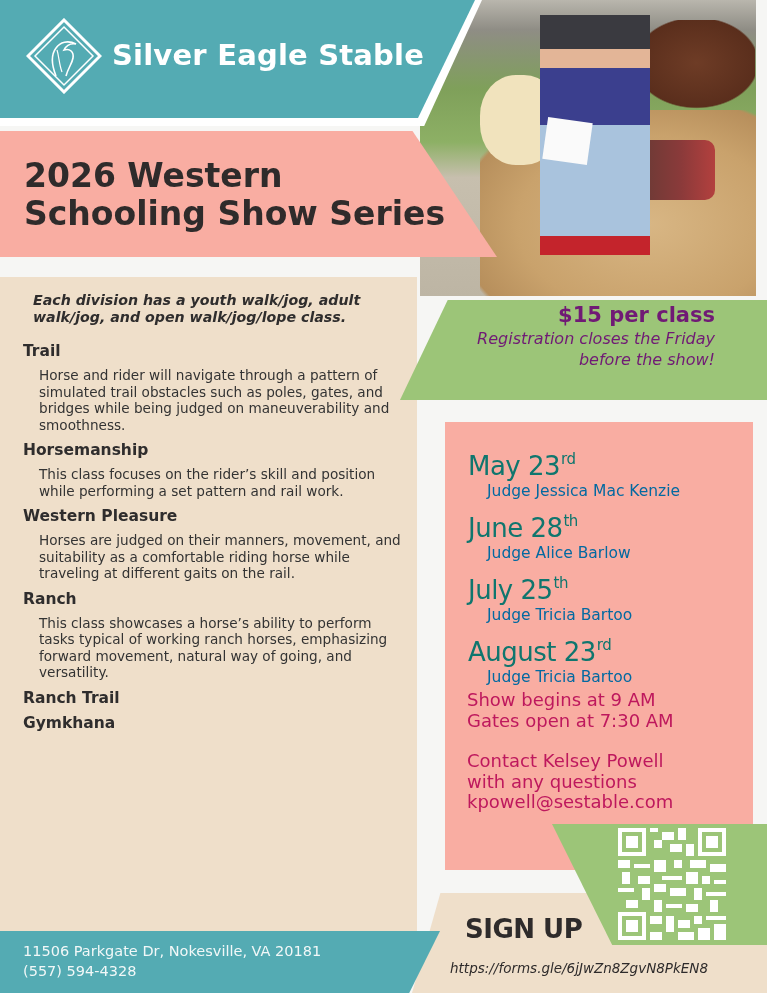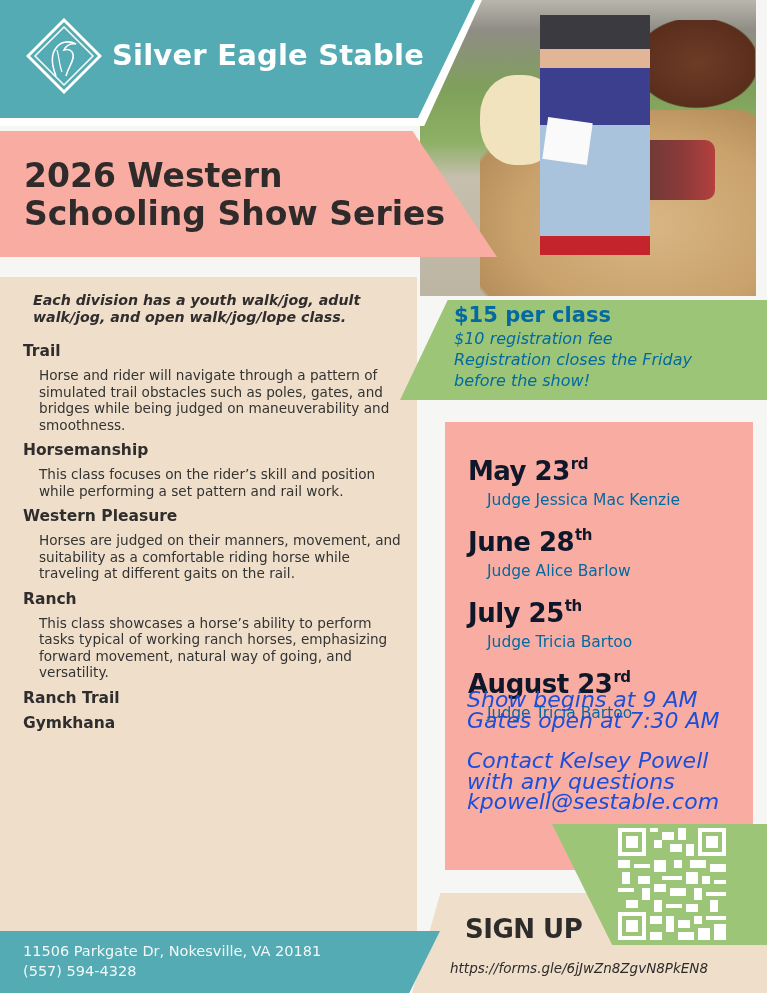--- a/index.html
+++ b/index.html
@@ -22,30 +22,30 @@
   .title-band{left:0;top:131px;width:497px;height:126px;background:#f9ada2;clip-path:polygon(0 0,83% 0,100% 100%,0 100%)}
   .title{left:24px;top:157px;font-size:33px;font-weight:700;line-height:38px;color:#2f2b2b}
   
   .left{left:0;top:277px;width:417px;height:655px;background:#efdfca}
   .intro{left:33px;top:292px;width:370px;font-size:14.2px;font-style:italic;font-weight:700;line-height:17px;color:#2f2d2d}
   .classes{left:23px;top:342px;width:380px}
   .cls h3{font-size:15.5px;font-weight:700;margin-bottom:7px;color:#2f2d2d}
   .cls p{font-size:13.6px;line-height:16.5px;padding-left:16px;margin-bottom:8px;color:#333}
   
   .price{left:400px;top:300px;width:367px;height:100px;background:#9cc578;clip-path:polygon(13% 0,100% 0,100% 100%,0 100%)}
-  .price-text{left:454px;top:302px;width:285px;text-align:left;color:#0369a1}
+  .price-text{left:430px;top:302px;width:285px;text-align:right;color:#701a75}
   .price-text .big{font-size:21px;font-weight:700;line-height:26px}
   .price-text .sm{font-size:16px;font-style:italic;line-height:21px}
   
   .sched{left:445px;top:422px;width:308px;height:448px;background:#f9ada2}
   .dates{left:468px;top:446px;width:285px}
-  .date{font-size:26px;font-weight:700;line-height:36px;color:#0f172a;letter-spacing:-.5px}
+  .date{font-size:26px;font-weight:400;line-height:27px;color:#0f766e;letter-spacing:-.5px}
   .date sup{font-size:15px;vertical-align:11px;margin-left:1px}
   .judge{font-size:15.5px;line-height:22px;padding-left:19px;margin-bottom:6px;color:#0369a1}
-  .info{left:467px;top:690px;width:280px;font-size:22px;font-style:italic;line-height:20.5px;color:#1d4ed8}
+  .info{left:467px;top:690px;width:280px;font-size:18px;line-height:20.5px;color:#be185d}
   
   .signup-beige{left:412px;top:893px;width:355px;height:100px;background:#efdfca;clip-path:polygon(8% 0,100% 0,100% 100%,0 100%)}
   .qr-green{left:552px;top:824px;width:215px;height:121px;background:#9cc578;clip-path:polygon(0 0,100% 0,100% 100%,28% 100%)}
   .qr{left:618px;top:828px;width:108px;height:112px}
   .signup{left:465px;top:914px;font-size:26px;font-weight:700;color:#2e2b2b;letter-spacing:-.5px}
   .url{left:450px;top:960px;font-size:13.5px;font-style:italic;color:#2e2b2b}
   
   .foot{left:0;top:931px;width:440px;height:62px;background:#54abb3;clip-path:polygon(0 0,100% 0,93% 100%,0 100%)}
   .addr{left:23px;top:941px;font-size:14.5px;line-height:20px;color:#f2f8f8}
 </style>
@@ -100,21 +100,20 @@
     <h3>Ranch Trail</h3>
   </div>
   <div class="cls">
     <h3>Gymkhana</h3>
   </div>
 </div>
 
 <div class="abs price"></div>
 <div class="abs price-text">
   <div class="big">$15 per class</div>
-  <div class="sm">$10 registration fee</div>
   <div class="sm">Registration closes the Friday</div>
   <div class="sm">before the show!</div>
 </div>
 
 <div class="abs sched"></div>
 <div class="abs dates">
   <div class="date"><span>May 23</span><sup>rd</sup></div>
   <div class="judge">Judge Jessica Mac Kenzie</div>
   <div class="date"><span>June 28</span><sup>th</sup></div>
   <div class="judge">Judge Alice Barlow</div>

